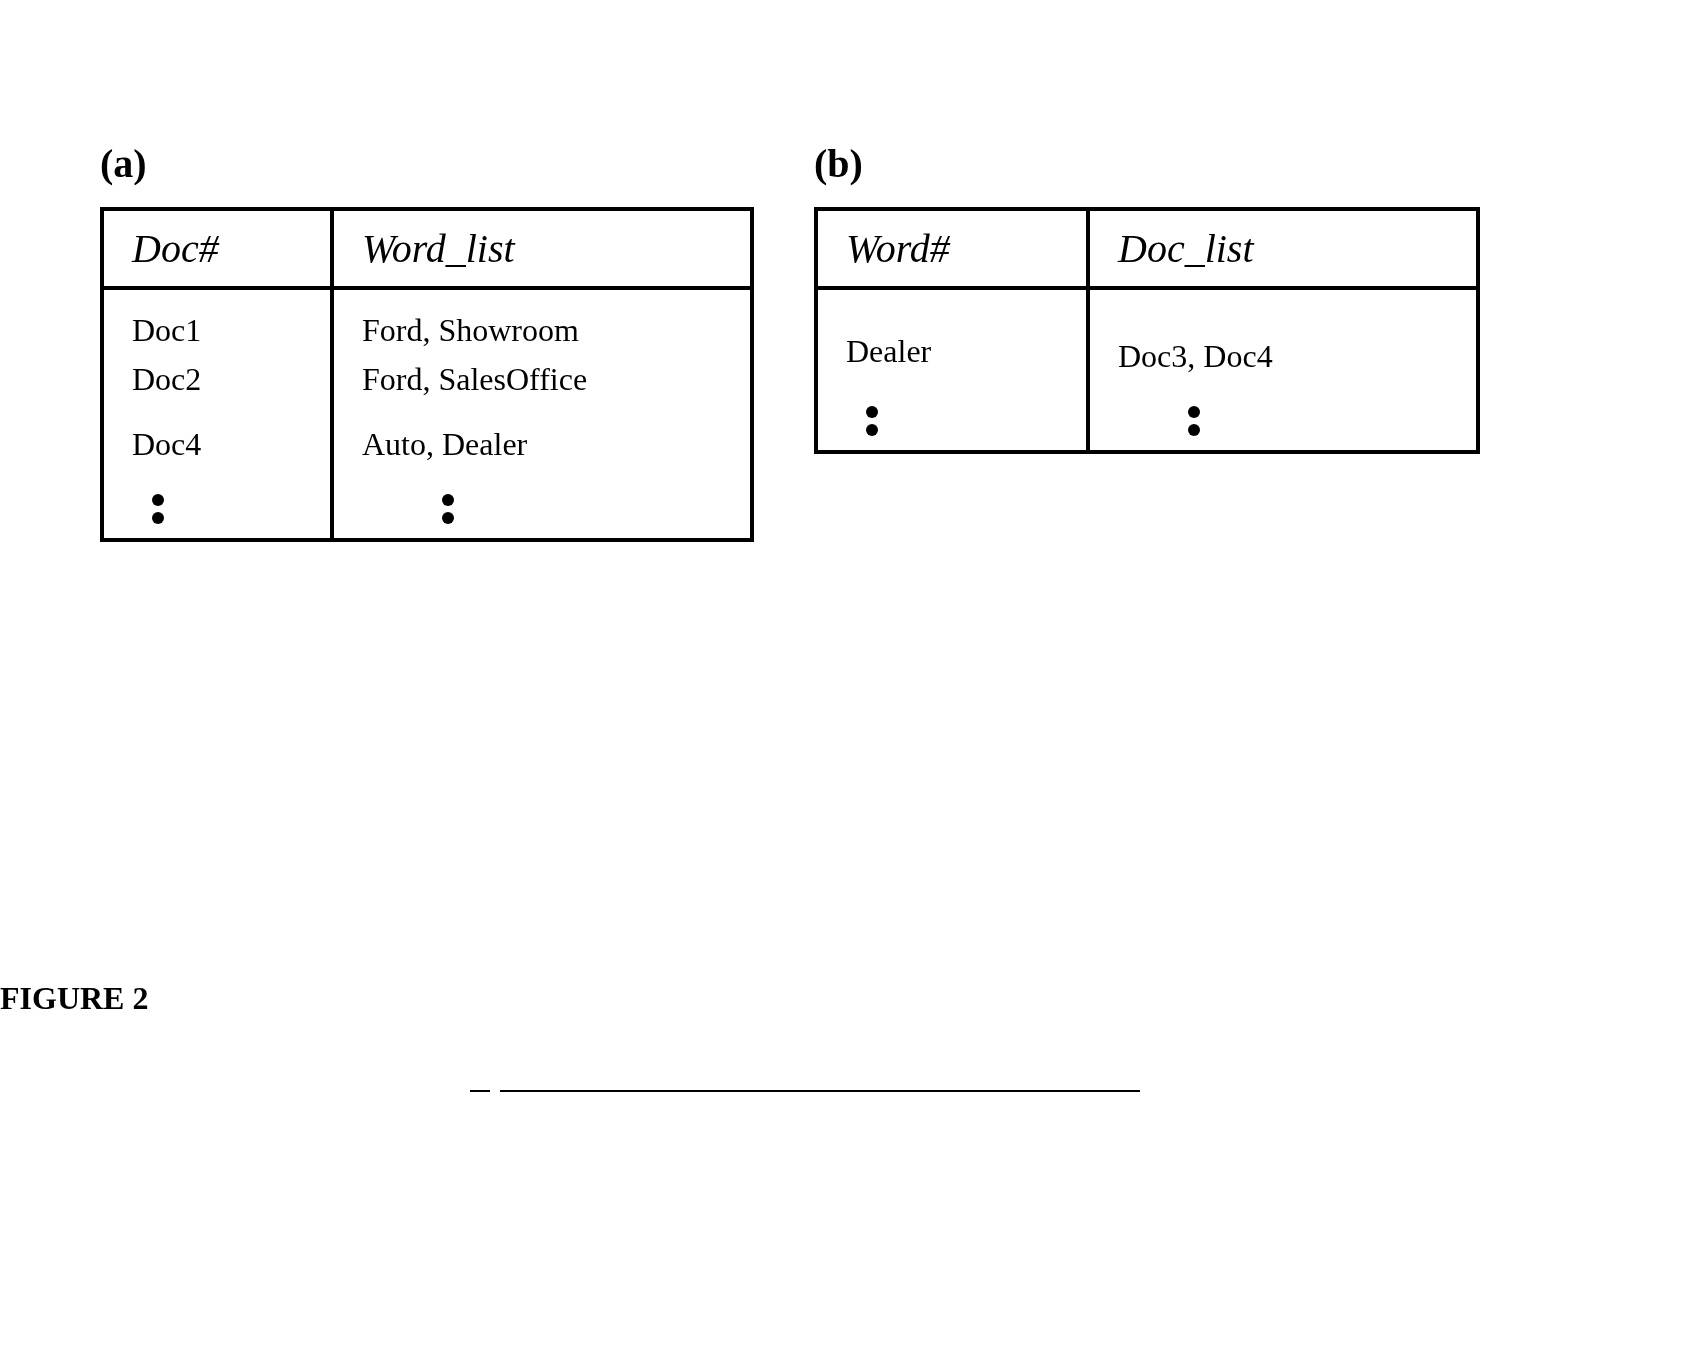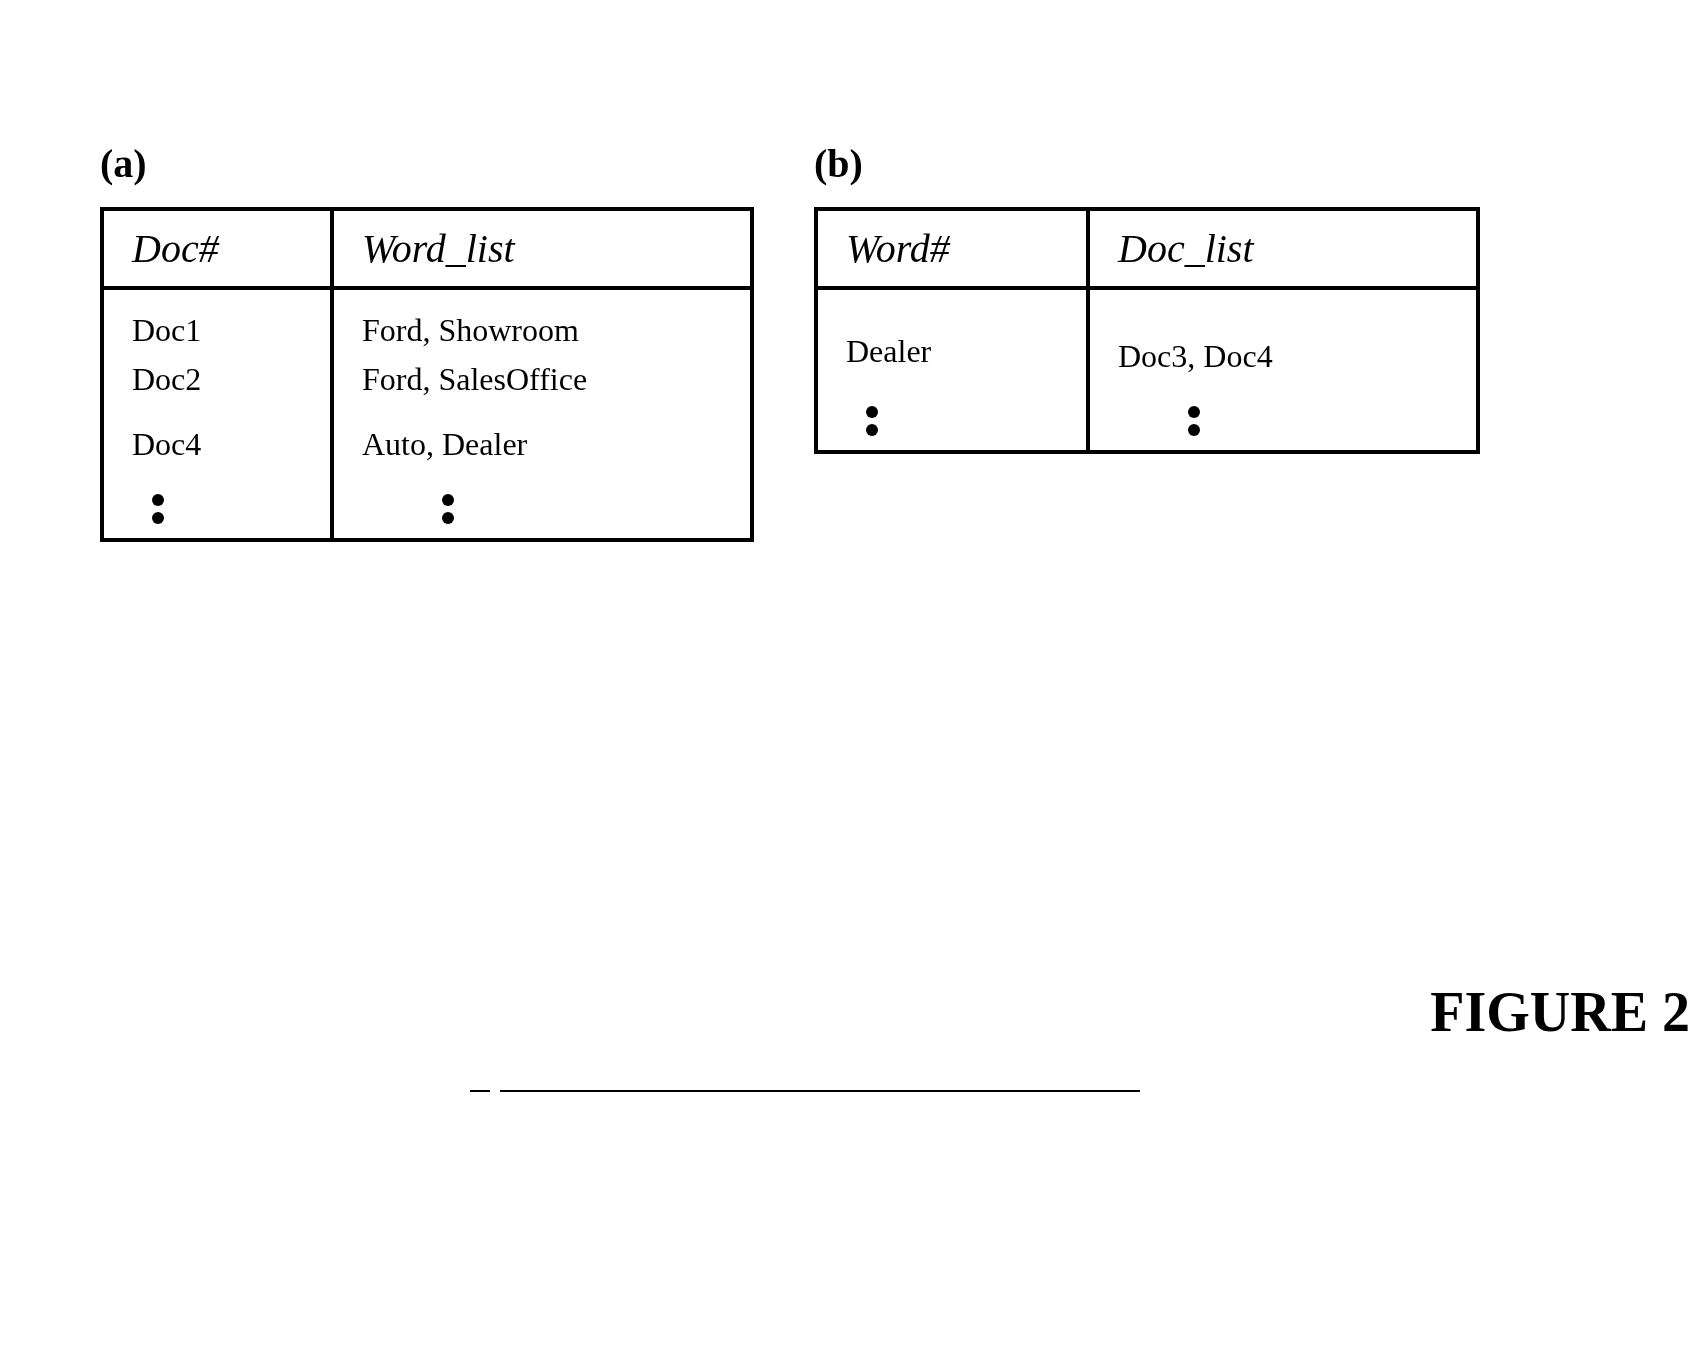--- a/index.html
+++ b/index.html
@@ -79,25 +79,25 @@
   }
   
   #tableA th.col1, #tableA td.col1 { width: 170px; }
   #tableA th.col2, #tableA td.col2 { width: 360px; }
   #tableB th.col1, #tableB td.col1 { width: 230px; padding-right:10px;}
   #tableB th.col2, #tableB td.col2 { width: 330px; }
 
   .figure-caption {
     position: absolute;
     left: 0;
-    right: 0;
+    right: 16px;
     top: 980px;
-    text-align: right;
+    text-align: left;
     font-weight: bold;
-    font-size: 56px;
+    font-size: 32px;
   }
   .bottom-line {
     position: absolute;
     left: 500px;
     top: 1090px;
     width: 640px;
     border-top: 2px solid #000;
   }
   .bottom-line-dash {
     position: absolute;

